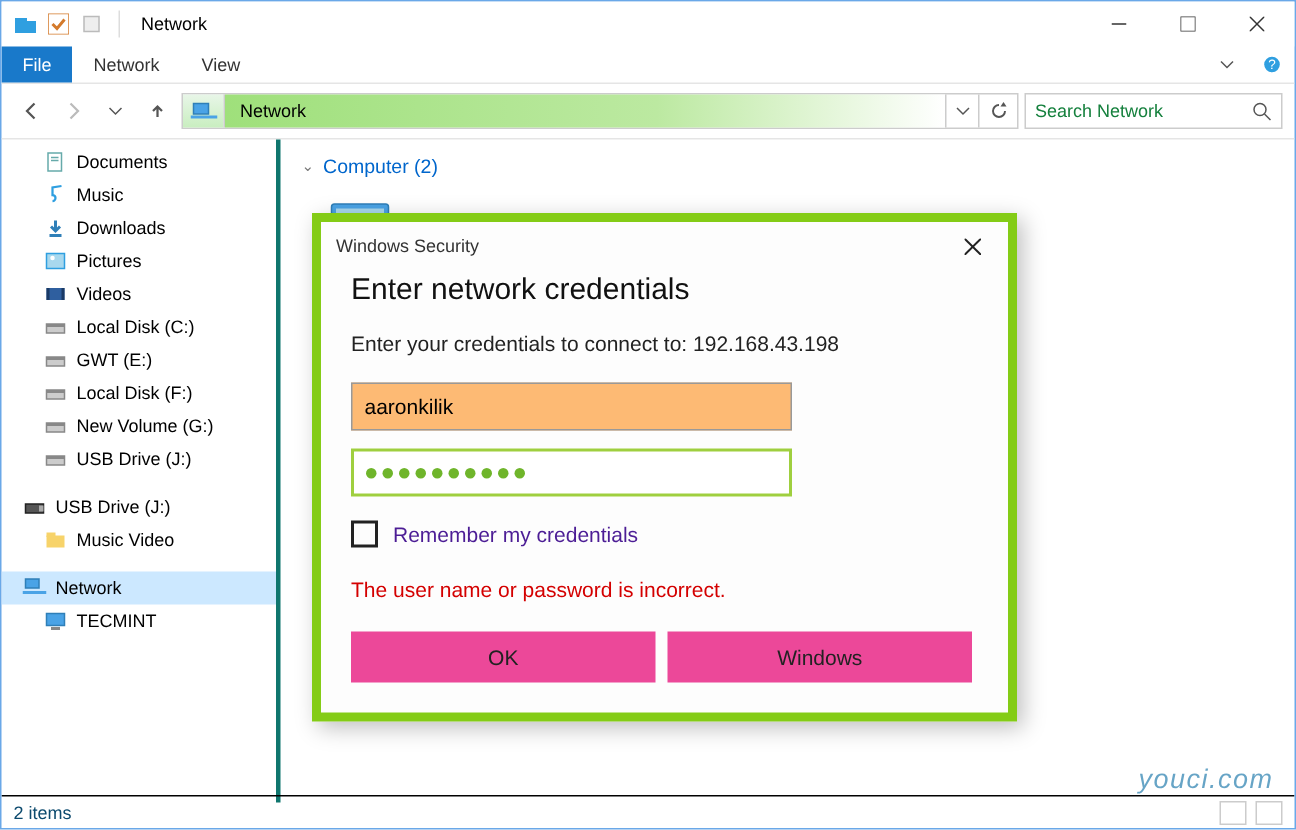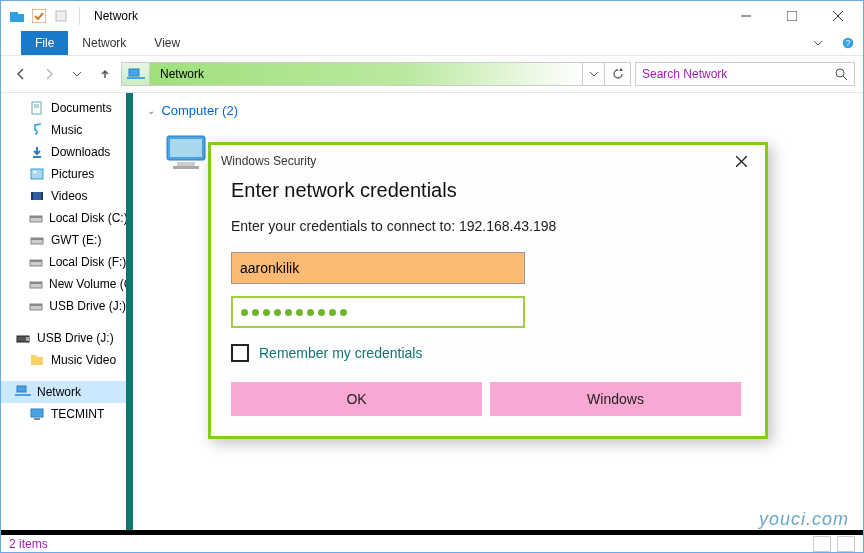--- a/index.html
+++ b/index.html
@@ -8,71 +8,71 @@
 
 .titlebar { height: 30px; display: flex; align-items: center; padding: 0 2px; background: #fff; }
 .titlebar .tb-icons { display: flex; align-items: center; gap: 6px; padding-left: 6px; }
 .titlebar .title { margin-left: 10px; font-size: 12px; color: #000; }
 .titlebar .spacer { flex: 1; }
 .titlebar .wbtn { width: 46px; height: 30px; display: flex; align-items: center; justify-content: center; color: #444; }
 .vsep { width:1px; height:18px; background:#ddd; margin:0 4px; }
 
 
 .menurow { height: 24px; display: flex; align-items: stretch; font-size: 12px; }
-.menurow .file { background: #1979ca; color:#fff; padding: 0 14px; display:flex; align-items:center;margin-left:20px; }
+.menurow .file { background: #1979ca; color:#fff; padding: 0 14px; display:flex; align-items:center; }
 .menurow .m { padding: 0 14px; display:flex; align-items:center; color:#333; }
 .menurow .rspace { flex:1; }
 .menurow .chev { width:30px; display:flex; align-items:center; justify-content:center; color:#666; }
 
 .toolbar-sep { height:1px; background:#e5e5e5; }
 
 
 .navrow { height: 36px; display:flex; align-items:center; padding: 4px 8px; gap:4px; }
 .navbtn { width:24px; height:24px; display:flex; align-items:center; justify-content:center; border-radius:2px; color:#555; }
 .addrbar { flex:1; height:24px; border:1px solid #ccc; display:flex; align-items:center; }
 .addrbar .folder-ico { width:28px; display:flex; align-items:center; justify-content:center; height:100%; background:linear-gradient(#e8f6e8,#c9eec0); border-right:1px solid #ccc;}
 .addrbar .crumb { padding:0 10px; font-size:12px; color:#000; height:100%; display:flex; align-items:center; background: linear-gradient(90deg,#9fe07b 0%, #bce9a1 60%, #fff 100%); flex:1; }
 .addrbar .ddbtn { width:22px; display:flex; align-items:center; justify-content:center; border-left:1px solid #ccc; height:100%; color:#555;}
 .addrbar .refresh { width:26px; display:flex; align-items:center; justify-content:center; border-left:1px solid #ccc; height:100%; color:#555;}
-.searchbox { width:220px; height:24px; border:1px solid #ccc; display:flex; align-items:center; padding:0 6px; color:#a21caf; font-size:12px;gap:16px; }
+.searchbox { width:172px; height:24px; border:1px solid #ccc; display:flex; align-items:center; padding:0 6px; color:#15803d; font-size:12px;gap:16px; }
 .searchbox .si { margin-left:auto; color:#555;}
 
 
 .main { display:flex; height: 442px; }
-.sidebar { width:132px; border-right:7px solid #0f766e; overflow:hidden; padding-top:4px; }
+.sidebar { width:186px; border-right:3px solid #0f766e; overflow:hidden; padding-top:4px; }
 .sb-item { display:flex; align-items:center; gap:6px; padding:2px 0 2px 28px; font-size:12px; color:#000; height:22px; white-space:nowrap; }
 .sb-item.sel { background:#cce8ff; }
 .sb-group { padding-left:14px; }
 .sb-ico { width:16px; height:16px; display:inline-flex; align-items:center; justify-content:center; }
 
 .content { flex:1; padding: 10px 14px; position:relative; }
 .section-hdr { display:flex; align-items:center; gap:6px; font-size:13px; color:#0066cc; }
 .section-hdr .caret { color:#777; font-size:10px; }
 .pc-icon { margin-top:14px; margin-left:16px; }
 
 
-.status { position:absolute; bottom:0; left:0; right:0; height:22px; border-top:5px solid #000000; display:flex; align-items:center; padding:0 8px; font-size:12px; color:#a21caf; }
+.status { position:absolute; bottom:0; left:0; right:0; height:22px; border-top:1px solid #000000; display:flex; align-items:center; padding:0 8px; font-size:12px; color:#0c4a6e; }
 .status .rs { margin-left:auto; display:flex; gap:6px; color:#777; }
 .viewbtn { width:18px; height:16px; border:1px solid #ccc; display:inline-block; }
 
 
-.dialog { position:absolute; left:207px; top:141px; width:560px; border:3px solid #84cc16; background:#fdfdfd; box-shadow: 4px 4px 14px rgba(0,0,0,0.25); }
+.dialog { position:absolute; left:207px; top:141px; width:470px; border:6px solid #84cc16; background:#fdfdfd; box-shadow: 4px 4px 14px rgba(0,0,0,0.25); }
 .dlg-title { height:32px; display:flex; align-items:center; padding:0 10px; font-size:12px; color:#333; }
 .dlg-title .x { margin-left:auto; width:28px; height:24px; display:flex; align-items:center; justify-content:center; color:#222;}
 .dlg-body { padding: 2px 24px 20px 20px; }
 .dlg-h { font-size:20px; font-weight:400; color:#111; margin-bottom:16px; }
 .dlg-sub { font-size:14px; color:#222; margin-bottom:18px; }
 .dlg-input { width:294px; height:32px; border:1px solid #999; background:#fdba74; padding:0 8px; font-size:14px; display:flex; align-items:center; margin-bottom:12px; }
 .dlg-pass { width:294px; height:32px; border:2px solid #9fcf3f; background:#fff; padding:0 8px; font-size:14px; display:flex; align-items:center; margin-bottom:16px; }
 .dot { width:7px; height:7px; border-radius:50%; background:#6fb52b; margin-right:4px; }
-.dlg-check { display:flex; align-items:center; gap:10px; font-size:14px; color:#0f766e; margin-bottom:20px; }
+.dlg-check { display:flex; align-items:center; gap:10px; font-size:14px; color:#4c1d95; margin-bottom:20px; }
 .dlg-check .cb { width:18px; height:18px; border:2px solid #222; }
 .dlg-err { color:#d40000; font-size:14px; margin-bottom:20px; }
 .dlg-btns { display:flex; gap:8px; }
-.dlg-btn { flex:1; height:34px; background:#f9a8d4; display:flex; align-items:center; justify-content:center; font-size:14px; color:#222; border:none; }
+.dlg-btn { flex:1; height:34px; background:#ec4899; display:flex; align-items:center; justify-content:center; font-size:14px; color:#222; border:none; }
 
 
 .wm { position:absolute; right:14px; bottom:22px; color:#0369a1; font-size:18px; font-style:italic; opacity:.6; letter-spacing:1px; pointer-events:none; }
 
 
 svg { display:block; }
 </style>
 </head>
 <body>
 
@@ -373,20 +373,21 @@
         <span class="dot"></span>
         <span class="dot"></span>
         <span class="dot"></span>
         <span class="dot"></span>
         <span class="dot"></span>
       </div>
     <div class="dlg-check">
       <span class="cb"></span>
       <span>Remember my credentials</span>
     </div>
+    <div class="dlg-err">The user name or password is incorrect.</div>
     <div class="dlg-btns">
       <button class="dlg-btn">OK</button>
       <button class="dlg-btn">Windows</button>
     </div>
   </div>
 </div>
 
 <div class="wm">youci.com</div>
 
 </body></html>

